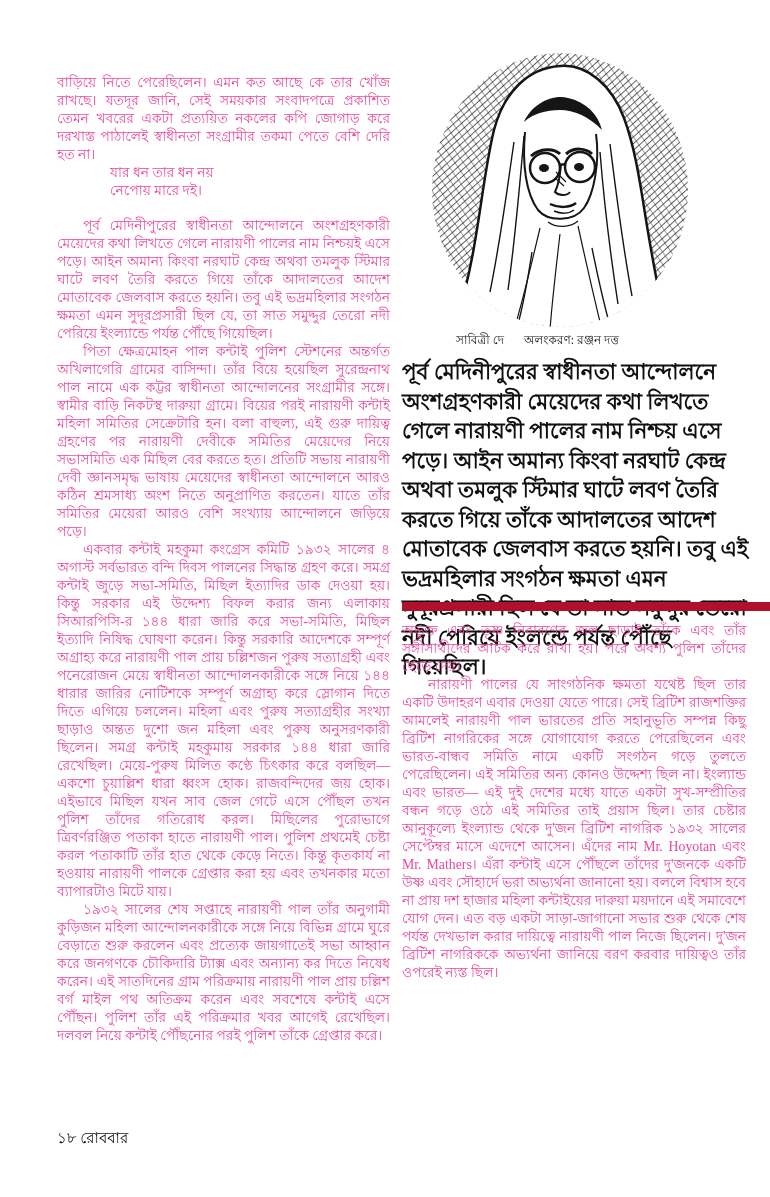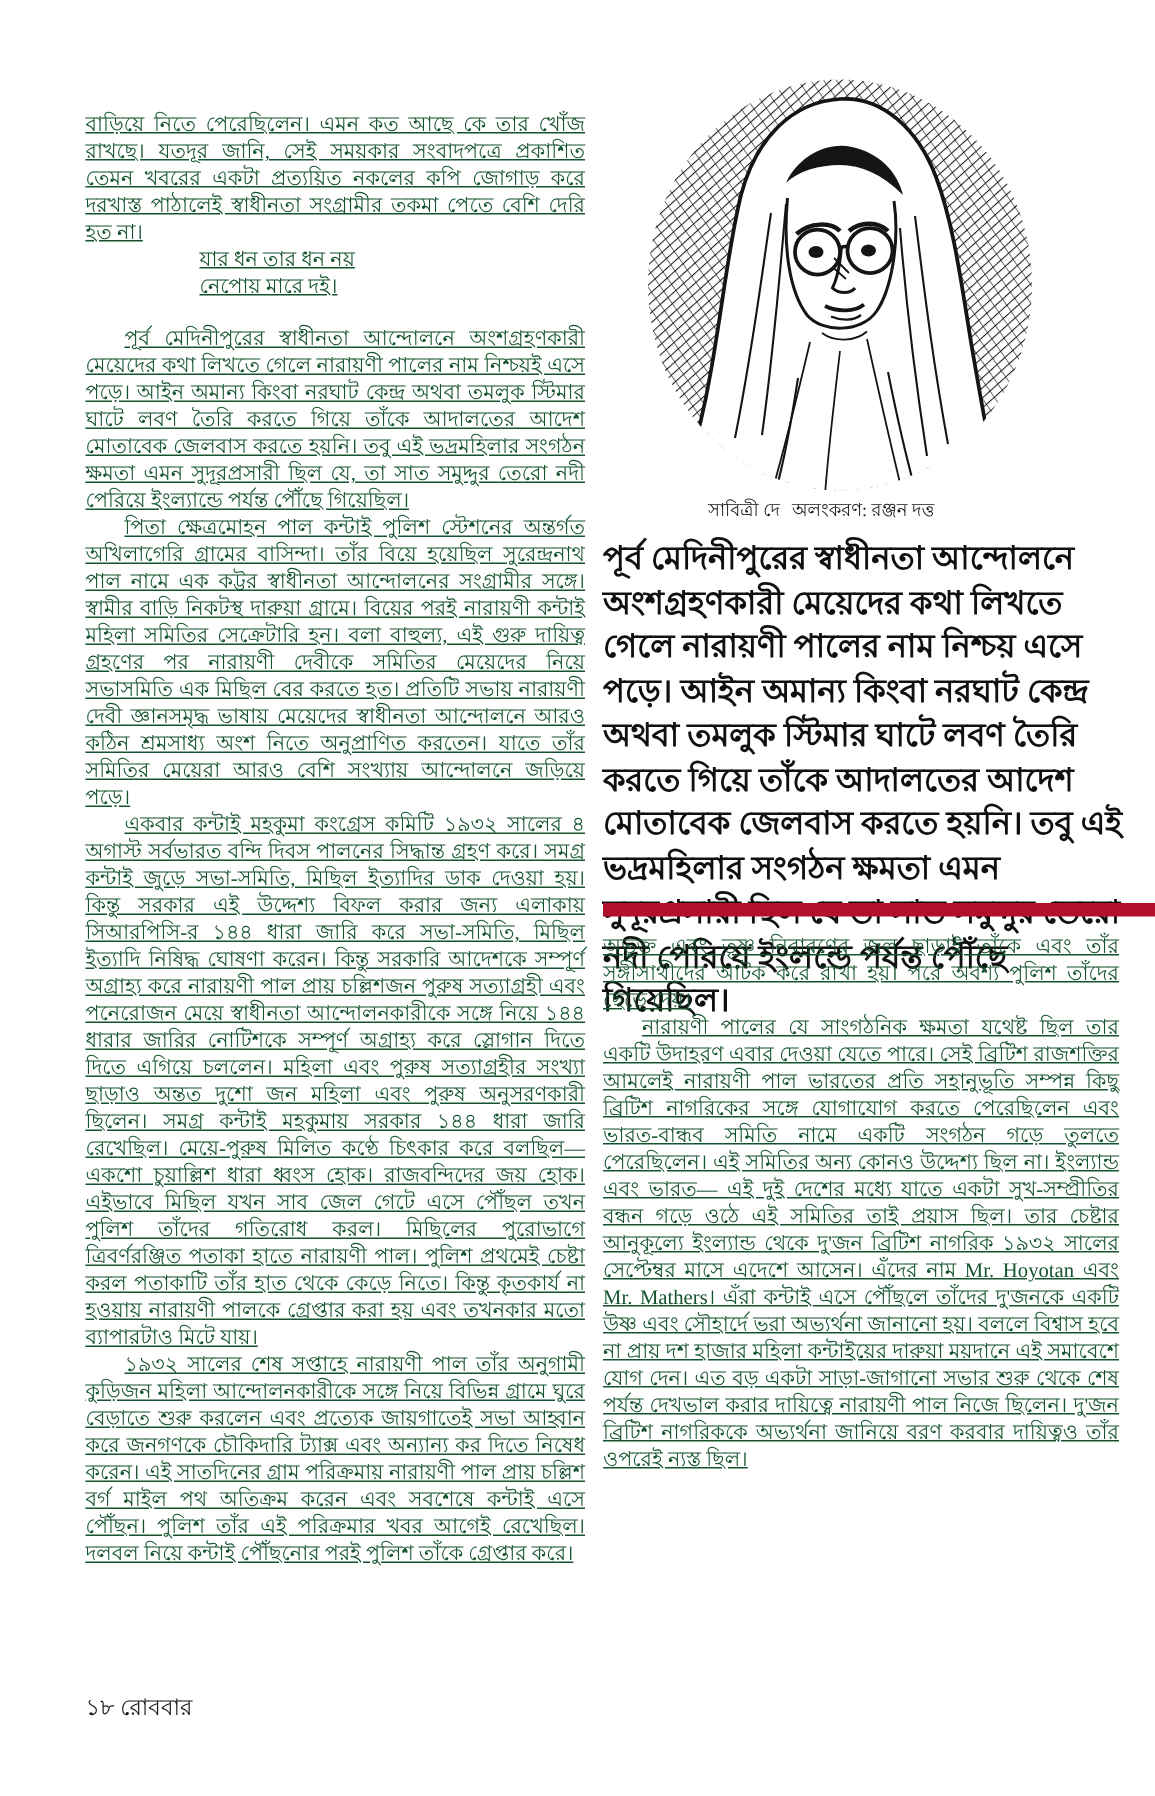--- a/index.html
+++ b/index.html
@@ -9,47 +9,46 @@
     position: relative;
     font-family: "Liberation Serif", "DejaVu Serif", serif;
     color: #141414;
     overflow: hidden;
   }
   .col {
     position: absolute;
     font-size: 13.8px;
     line-height: 18px;
     text-align: justify;
-    color: #14532d;
-    text-decoration: underline;
+    color: #ec4899;
   }
   .col p { margin: 0; }
   .col p.indent { text-indent: 26px; }
   .col p.gap-top { margin-top: 17px; }
   #left-column  { left: 57px;  top: 74px;  width: 333px; }
   #right-column { left: 402px; top: 622px; width: 344px; }
   .verse {
-    margin: 0 0 0 76px;
+    margin: 0 0 0 53px;
     text-align: left;
     line-height: 18px;
   }
   .verse div { white-space: nowrap; }
 
   #portrait {
     position: absolute;
     left: 428px; top: 52px;
     width: 265px; height: 280px;
   }
   #caption {
     position: absolute;
-    left: 472px; top: 331px;
+    left: 456px; top: 331px;
     width: 270px;
     font-size: 12px;
     display: flex;
-    gap: 8px;
+    gap: 20px;
     white-space: nowrap;
   }
   #pull-quote {
     position: absolute;
     left: 402px; top: 358px;
     width: 352px;
     font-size: 21.5px;
     line-height: 29.5px;
     font-weight: bold;
     text-align: left;

